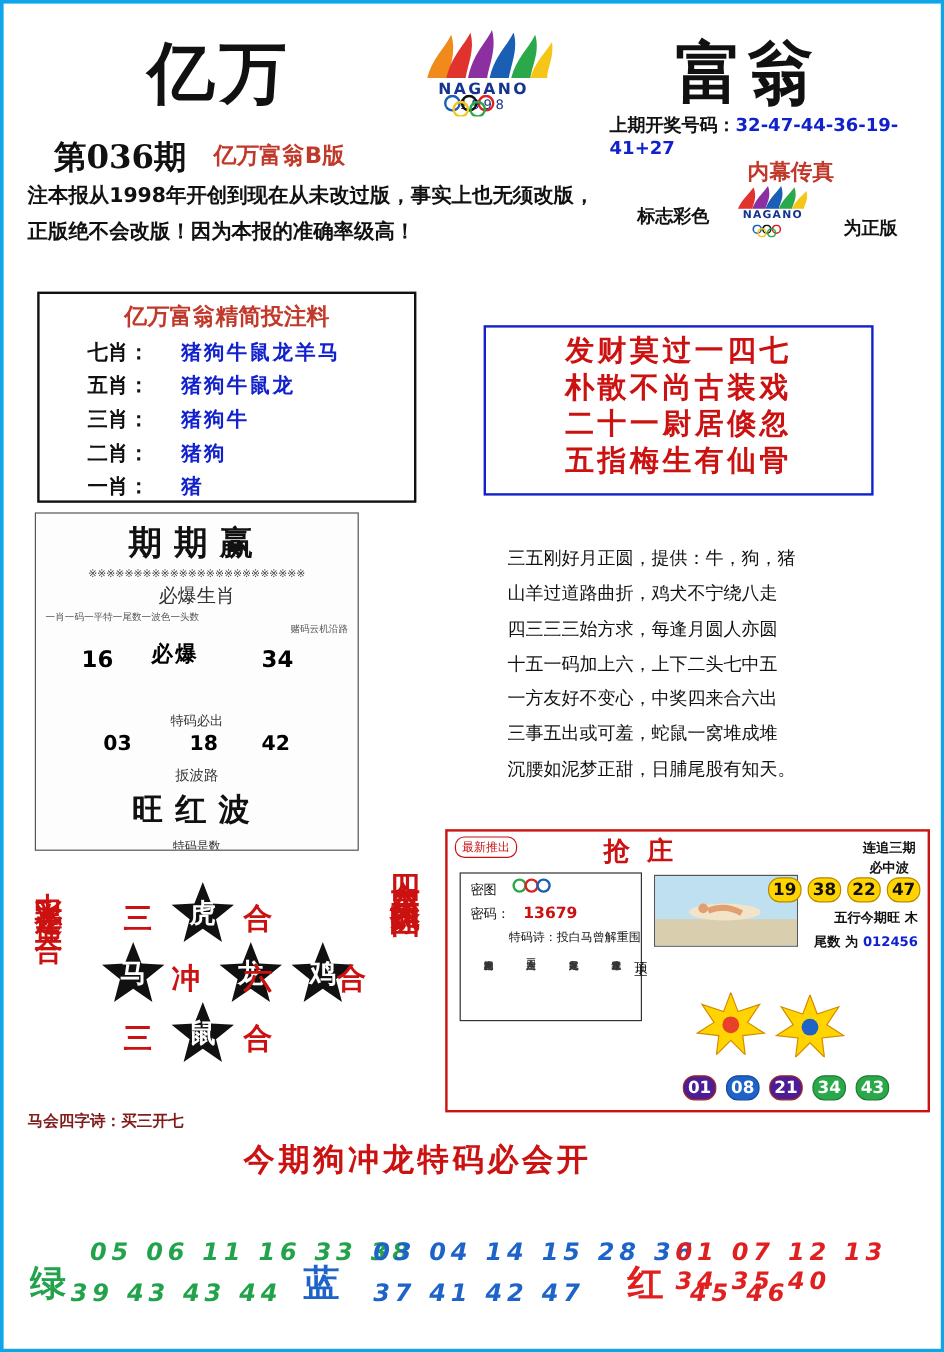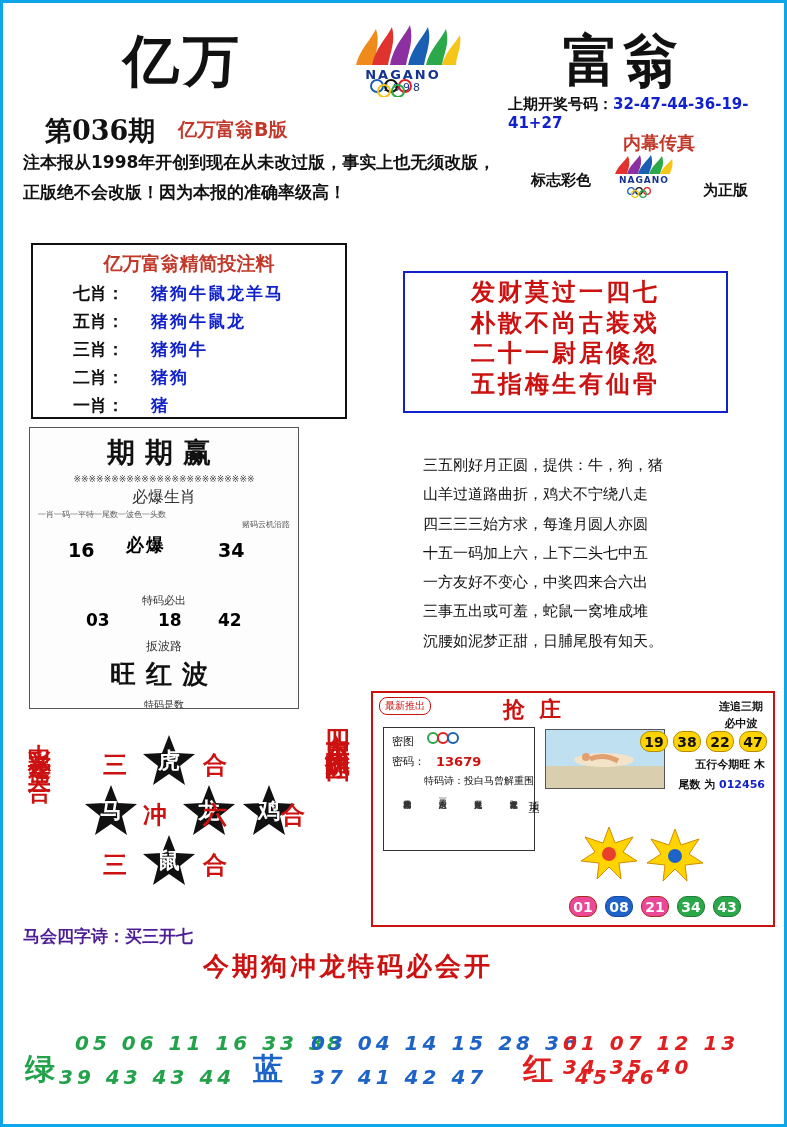--- a/index.html
+++ b/index.html
@@ -183,21 +183,21 @@
     font-family:"DejaVu Serif","Liberation Serif",serif;
     font-weight:bold;
   }
   .v-left{
     left:22px;top:722px;font-size:23px;color:#cc1111;letter-spacing:6px;
   }
   .v-mid{
     left:318px;top:706px;font-size:25px;color:#cc1111;letter-spacing:5px;
   }
   .mahui{
-    left:20px;top:922px;font-size:17px;font-weight:bold;color:#4c1d95;
+    left:20px;top:922px;font-size:13px;font-weight:bold;color:#7f1d1d;
   }
 
   
   .ticket{
     left:368px;top:688px;width:400px;height:232px;
     border:2px solid #cc1111;background:#fff;overflow:hidden;
   }
   .tk-top{
     position:absolute;left:6px;top:4px;font-size:10px;color:#cc1111;
     border:1px solid #cc1111;border-radius:8px;padding:1px 5px;
@@ -256,21 +256,21 @@
     position:absolute;right:8px;top:84px;font-size:11px;color:#111;font-weight:bold;
   }
   .tk-weishu b{color:#1122cc;}
   .tk-zhuzhen{
     position:absolute;left:152px;top:100px;font-size:11px;color:#111;
     writing-mode:vertical-rl;text-orientation:upright;
   }
   .tk-balls-bot{
     position:absolute;left:196px;bottom:8px;display:flex;gap:8px;
   }
-  .ball.r{background:#ec4899;color:#fff;border-color:#a82a18;}
+  .ball.r{background:#4c1d95;color:#fff;border-color:#a82a18;}
   .ball.b{background:#1e63c8;color:#fff;border-color:#17479a;}
   .ball.g{background:#2ba84a;color:#fff;border-color:#1e7a36;}
   .burst{
     position:absolute;width:60px;height:52px;
   }
 
   
   .headline{
     left:200px;top:946px;
     font-size:26px;font-weight:bold;color:#cc1111;

